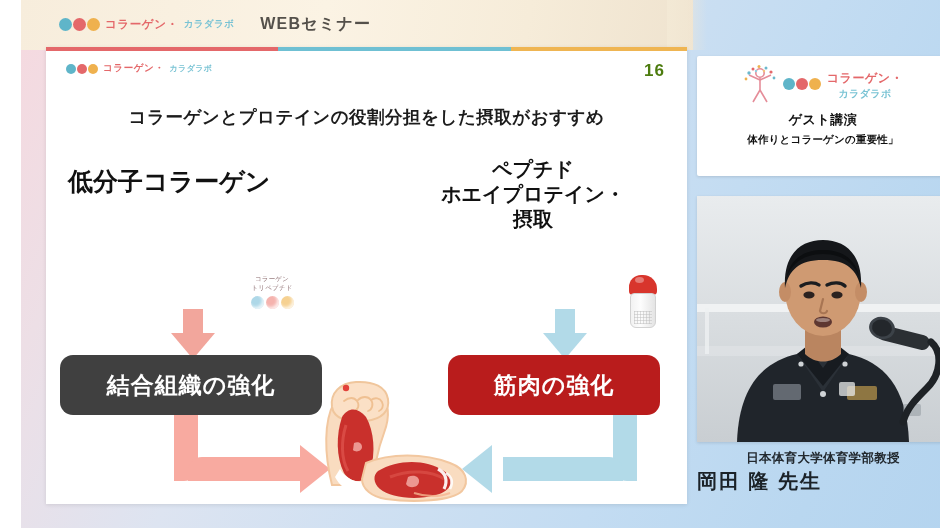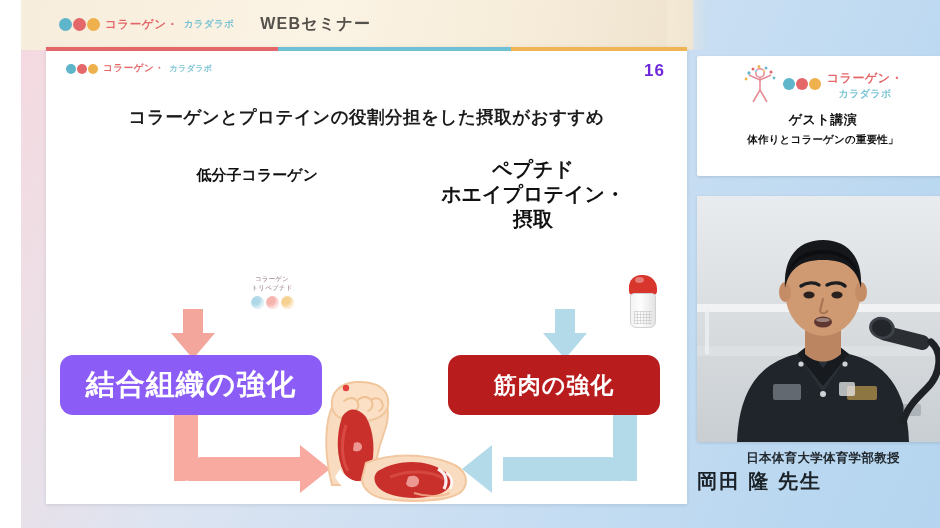--- a/index.html
+++ b/index.html
@@ -67,35 +67,35 @@
   .slide-logo {
     position: absolute; left: 20px; top: 15px;
     display: flex; align-items: center; gap: 5px;
   }
   .slide-logo .logo-dots i { width: 10px; height: 10px; }
   .slide-logo .logo-txt1 { font-size: 9.5px; }
   .slide-logo .logo-txt2 { font-size: 8px; }
 
   .page-num {
     position: absolute; right: 22px; top: 14px;
-    font-size: 17px; font-weight: bold; color: #6d28d9; letter-spacing: 1px;
+    font-size: 17px; font-weight: bold; color: #4d7c0f; letter-spacing: 1px;
   }
 
   .slide-title {
     position: absolute; left: 0; right: 0; top: 58px;
     text-align: center;
     font-size: 17.5px; font-weight: bold; color: #1c1c1c;
     letter-spacing: .5px;
   }
 
   
   .head-left {
     position: absolute; left: 22px; top: 118px; width: 250px;
-    text-align: right; line-height: 1.28;
-    font-size: 15px; font-weight: bold; color: #111;
+    text-align: left; line-height: 1.28;
+    font-size: 25px; font-weight: bold; color: #111;
   }
   .head-right {
     position: absolute; left: 372px; top: 110px; width: 230px;
     text-align: center; line-height: 1.26;
     font-size: 20px; font-weight: bold; color: #111;
   }
 
   
   .tripeptide {
     position: absolute; left: 190px; top: 228px;
@@ -158,21 +158,21 @@
   .ad-blue .headtri { border-top: 26px solid #b2dae8; }
 
   
   .result-box {
     position: absolute; height: 60px; border-radius: 13px;
     display: flex; align-items: center; justify-content: center;
     color: #fff; font-weight: bold; letter-spacing: 1px;
   }
   .box-red {
     left: 14px; top: 308px; width: 262px;
-    background: #8b5cf6; font-size: 29px;
+    background: #404040; font-size: 23px;
   }
   .box-blue {
     left: 402px; top: 308px; width: 212px;
     background: #b91c1c; font-size: 23px;
   }
 
   
   .elbow { position: absolute; }
   .elbow .vert { position: absolute; width: 24px; }
   .elbow .horz { position: absolute; height: 24px; }

